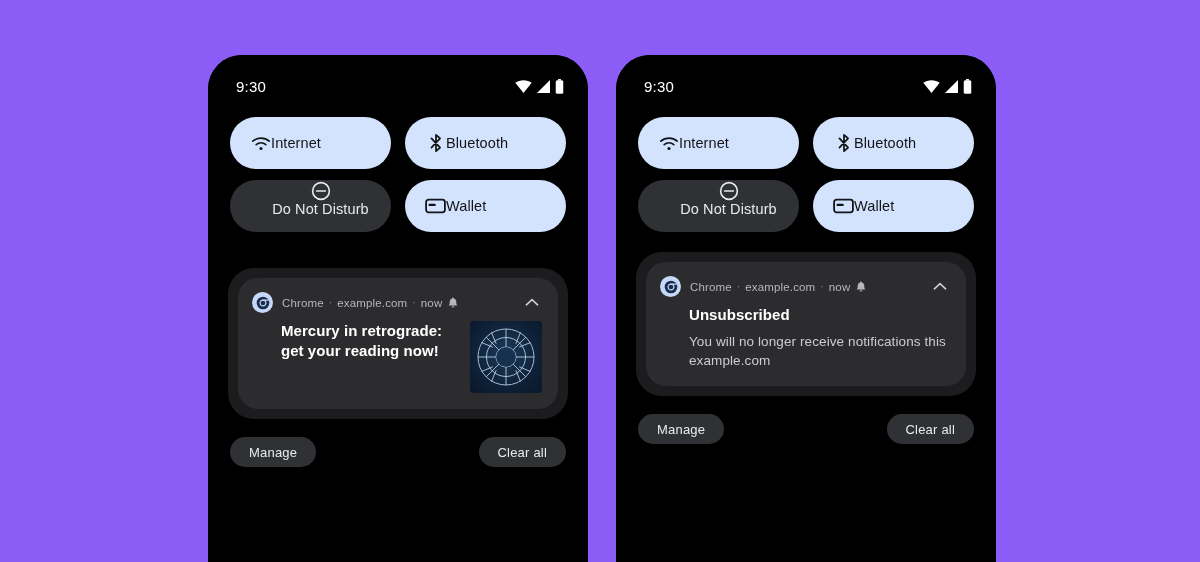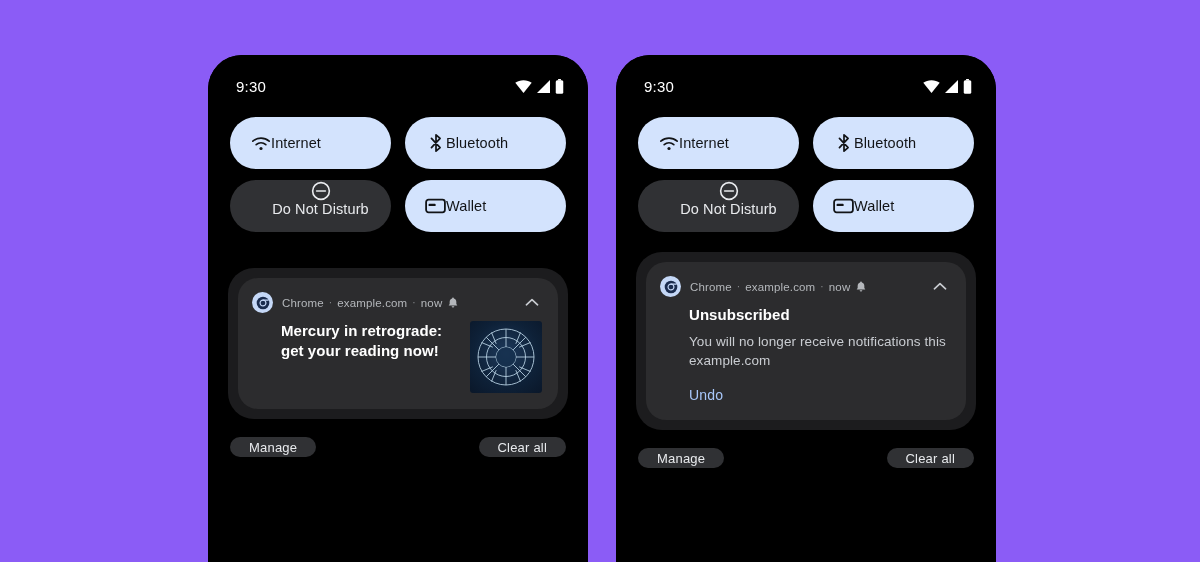--- a/index.html
+++ b/index.html
@@ -182,21 +182,21 @@
     padding: 0 22px;
     margin-top: 18px;
   }
   .chip {
     background: #303134;
     color: #e8eaed;
     font-size: 13px;
     letter-spacing: 0.2px;
     border: none;
     border-radius: 20px;
-    height: 20px;
+    height: 30px;
     padding: 0 19px;
     cursor: pointer;
     font-family: "Liberation Sans", sans-serif;
   }
 </style>
 </head>
 <body>
 
 <div class="stage">
 
@@ -440,23 +440,20 @@
             </span>
           </div>
 
           <div class="notif-body">
             <div class="notif-text">
               <div class="notif-title plain">Unsubscribed</div>
               <div class="notif-text-body">You will no longer receive notifications this example.com</div>
             </div>
           </div>
 
-          <div class="notif-action tight">
-            <span class="action-link">Undo</span>
-          </div>
 
         </div>
       </div>
 
       <div class="shade-footer">
         <button class="chip">Manage</button>
         <button class="chip">Clear all</button>
       </div>
 
     </div>

